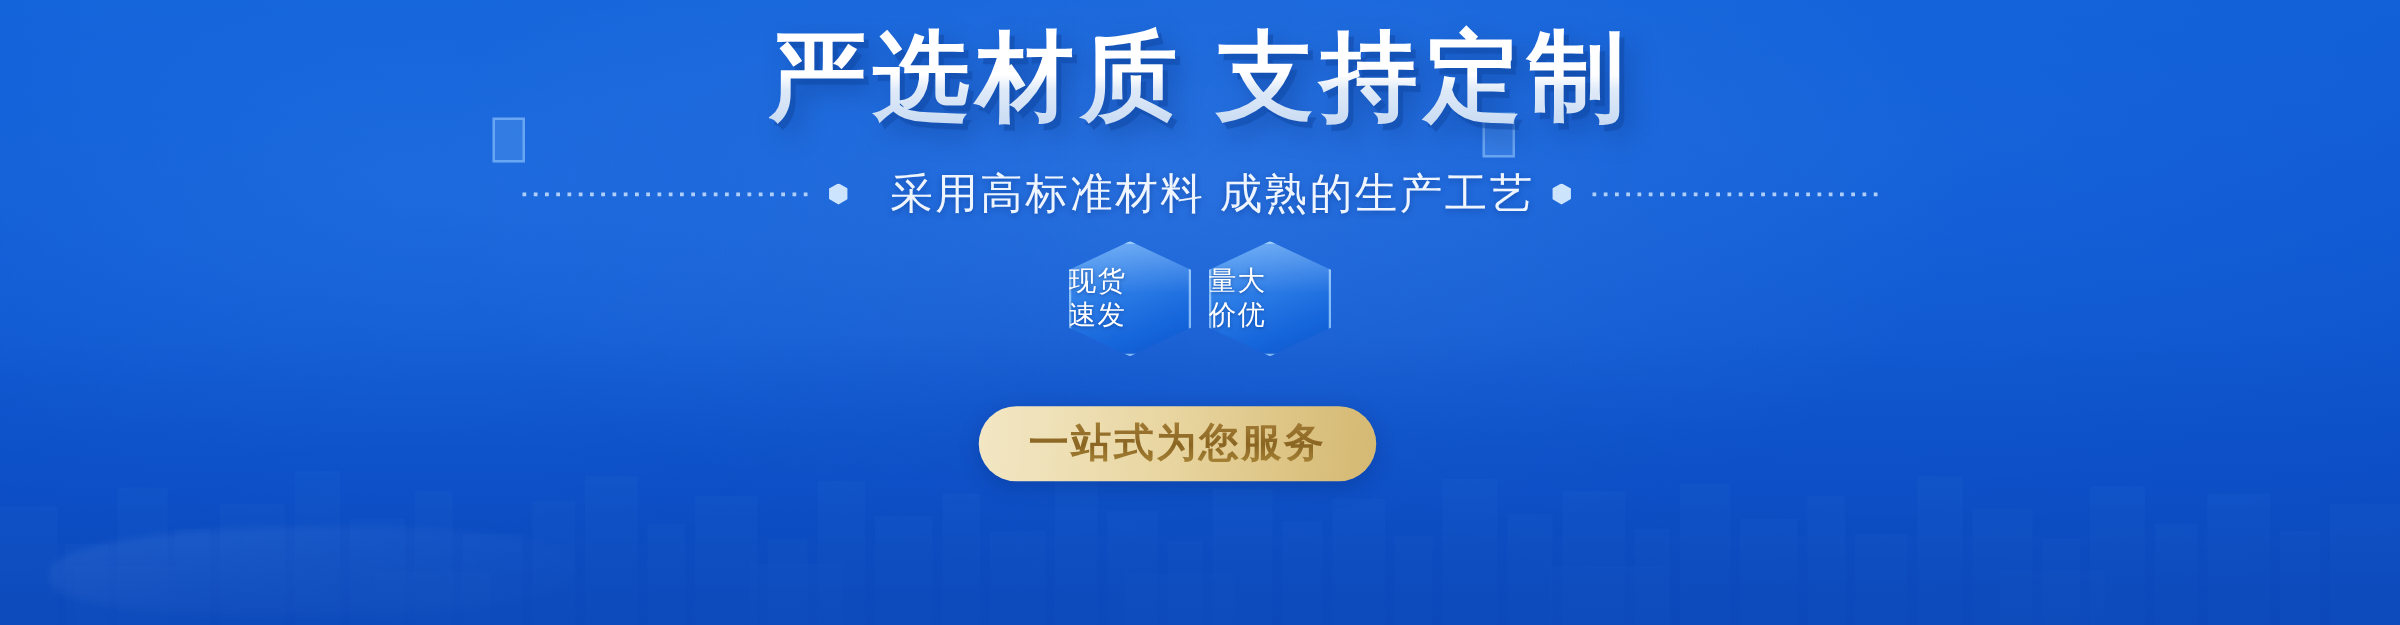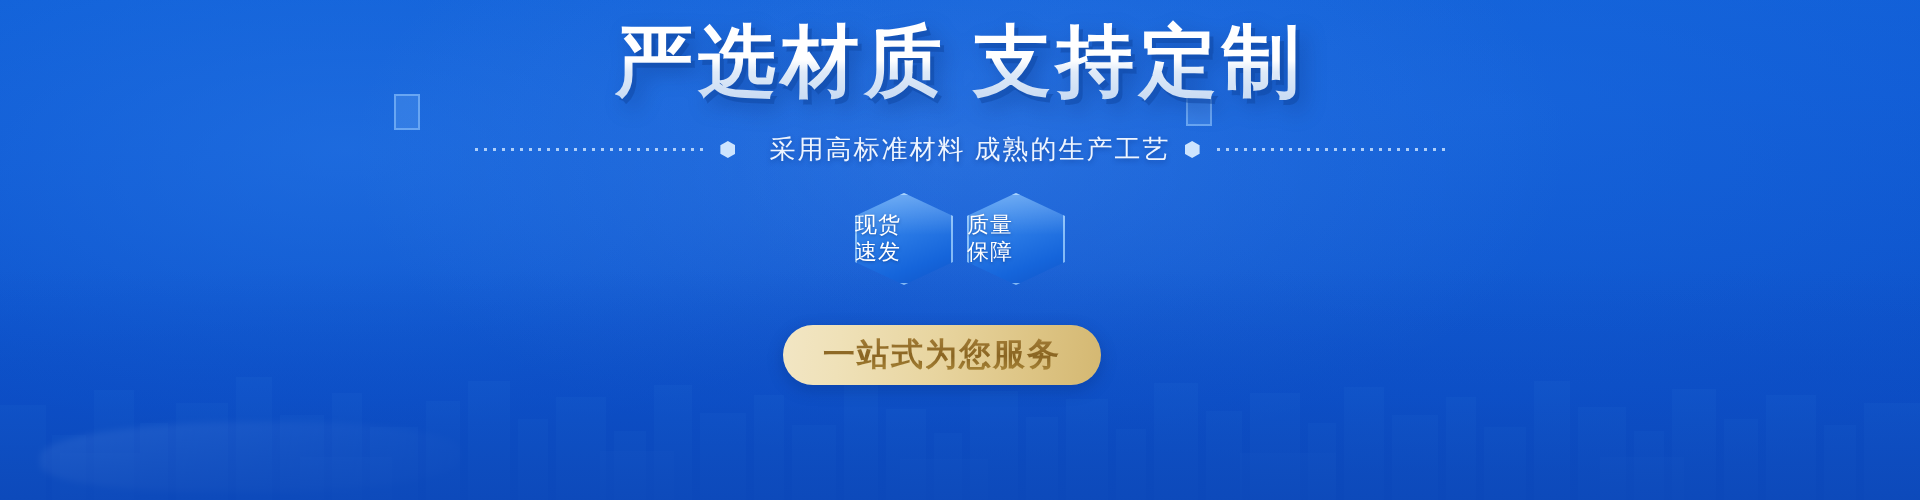--- a/index.html
+++ b/index.html
@@ -116,21 +116,21 @@
     background-size:9px 3px;
     background-repeat:repeat-x;
   }
   .hexdot {
     width:15px; height:17px;
     background:rgba(215,235,255,0.95);
     clip-path:polygon(50% 0%, 100% 25%, 100% 75%, 50% 100%, 0% 75%, 0% 25%);
     flex:0 0 auto;
   }
   .subtitle {
-    font-size:26px;
+    font-size:34px;
     color:#eef5ff;
     letter-spacing:2px;
     white-space:nowrap;
     text-shadow:0 2px 5px rgba(8,45,120,0.45);
     margin-left:20px;
   }
 
   
   .hex-row {
     position:absolute; left:0; top:193px; width:1920px;
@@ -261,22 +261,22 @@
     <div class="hexdot"></div>
     <div class="dotline"></div>
   </div>
 
   <div class="hex-row">
     <div class="hex">
       <span class="hex-line">现货</span>
       <span class="hex-line">速发</span>
     </div>
     <div class="hex">
-      <span class="hex-line">质量</span>
-      <span class="hex-line">保障</span>
+      <span class="hex-line">量大</span>
+      <span class="hex-line">价优</span>
     </div>
   </div>
 
   <div class="cta-wrap">
     <div class="cta">
       <span class="cta-text">一站式为您服务</span>
     </div>
   </div>
 
 </div>

